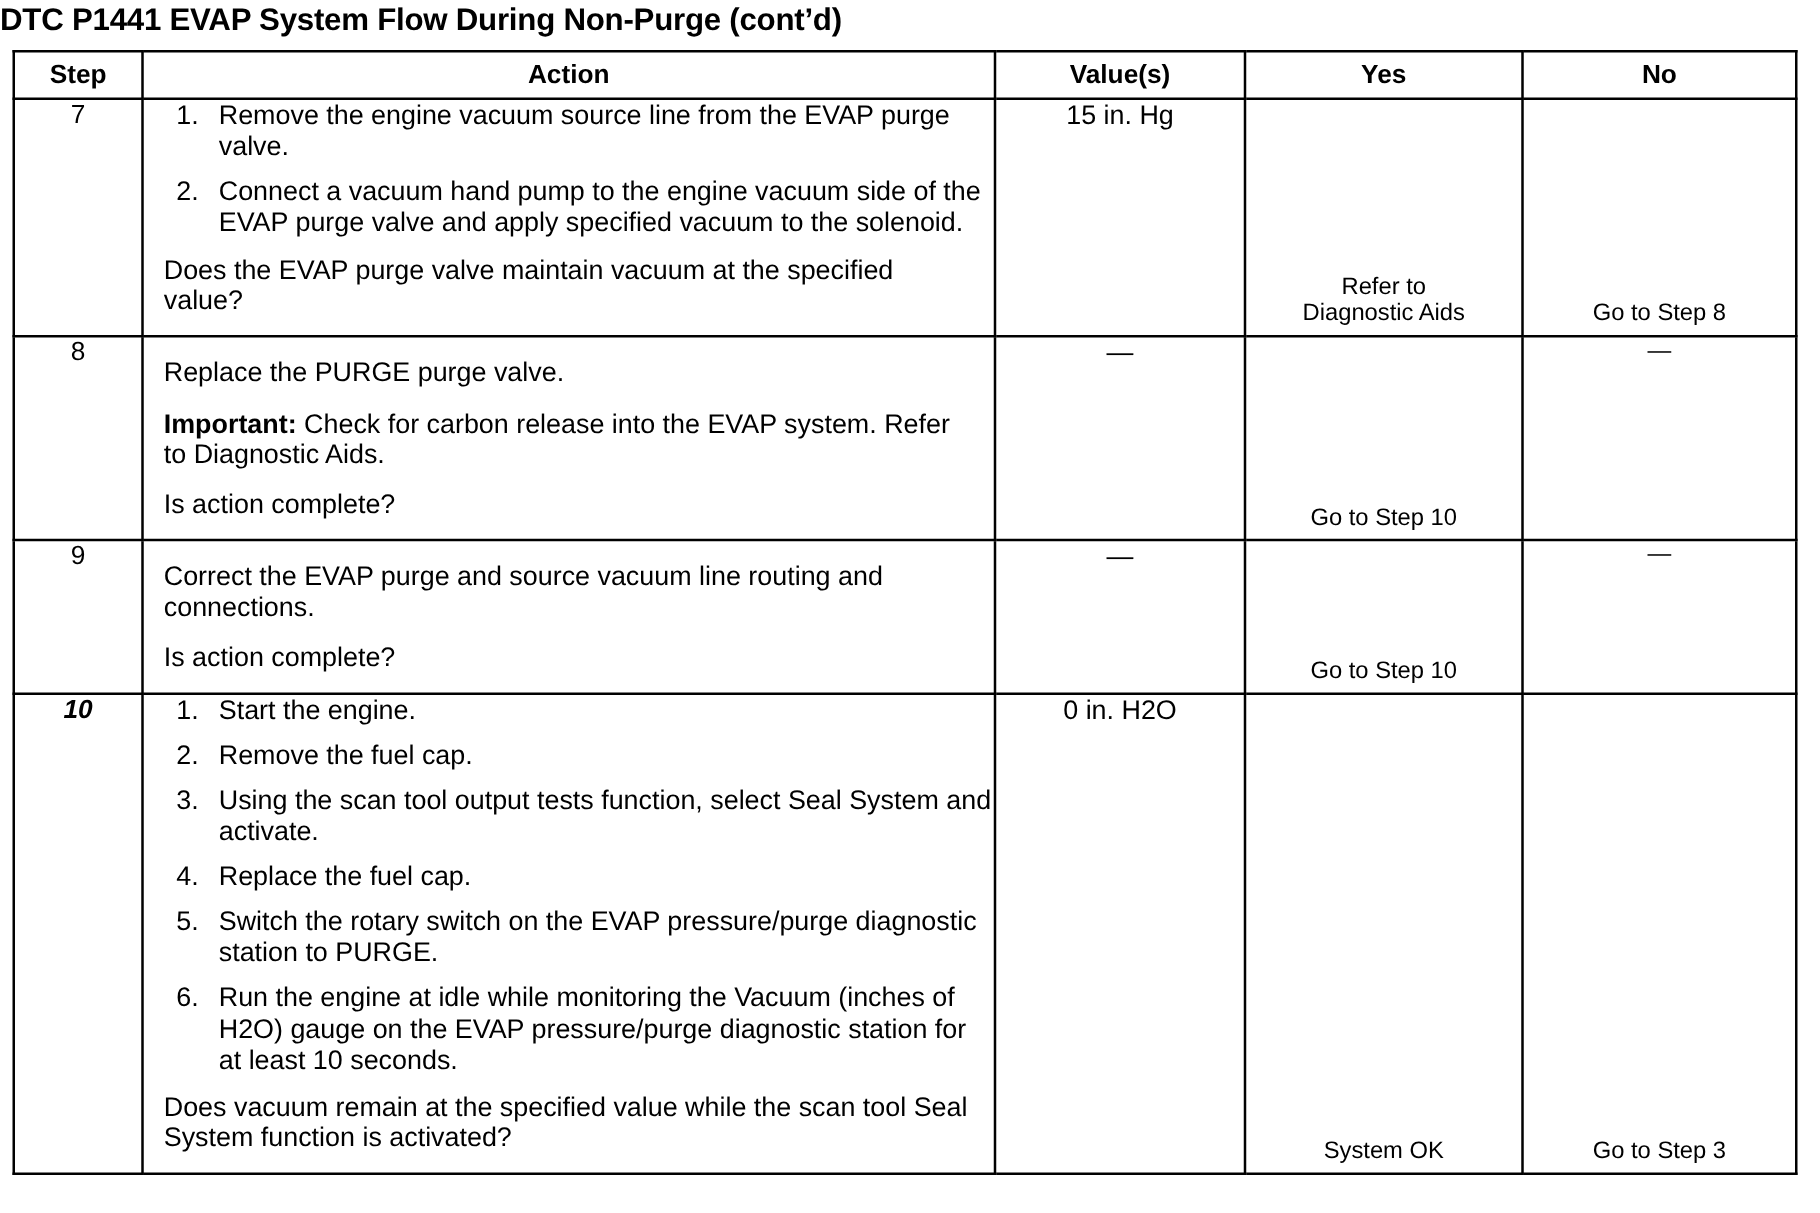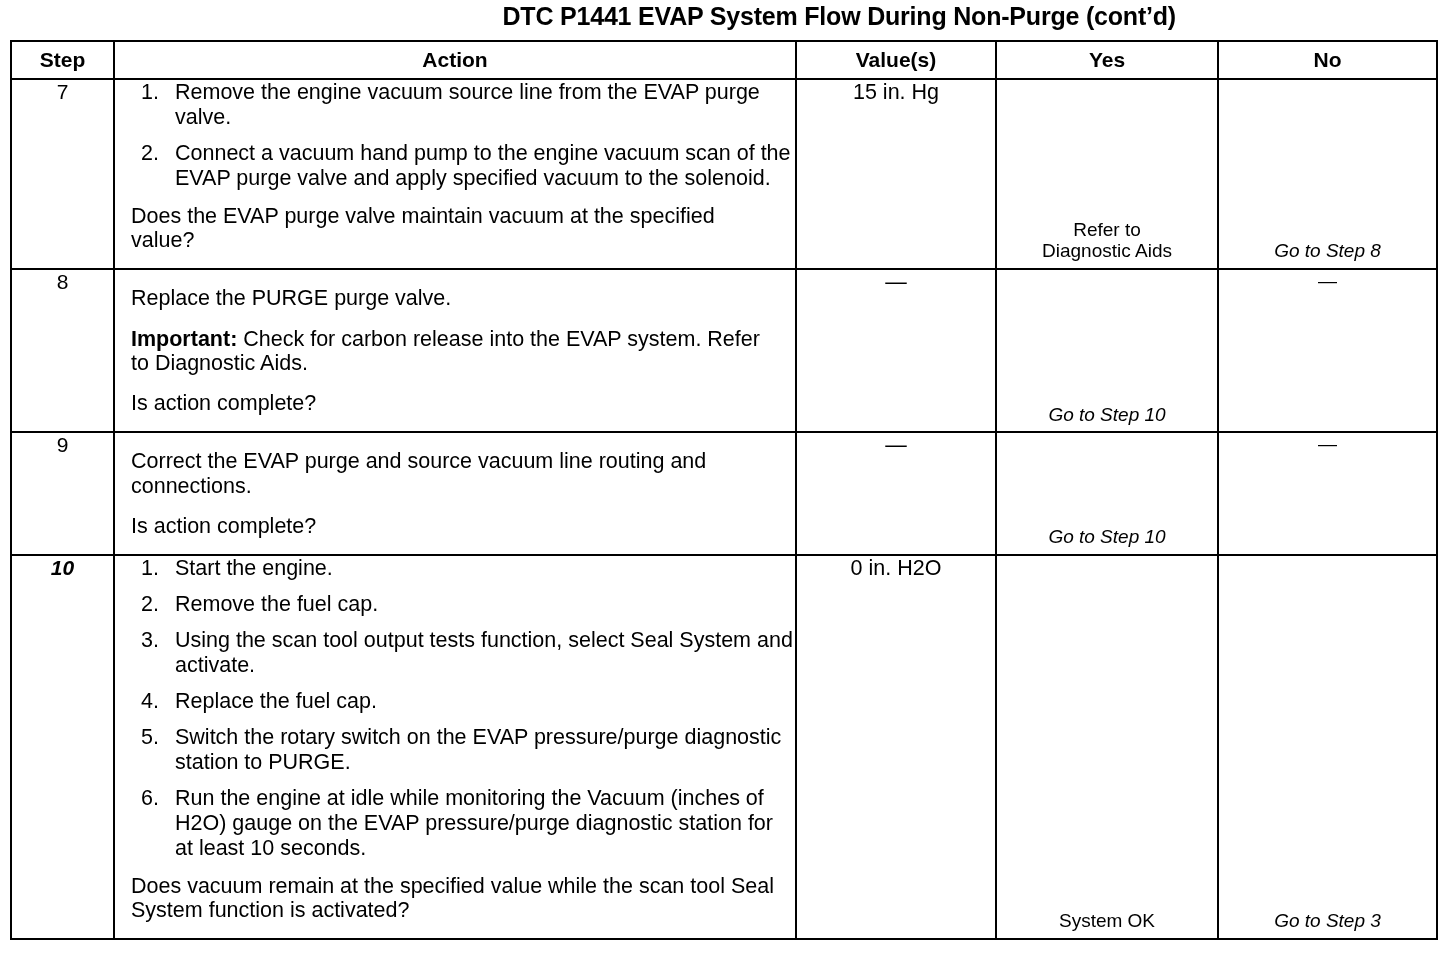--- a/index.html
+++ b/index.html
@@ -20,21 +20,21 @@
     position: relative;
     width: 1456px;
     height: 970px;
   }
 
   .page-title {
     position: absolute;
     left: 0;
     top: 2px;
     width: 1176px;
-    text-align: right;
+    text-align: left;
     font-size: 25px;
     font-weight: bold;
     letter-spacing: -0.2px;
     white-space: nowrap;
   }
 
   .flow-table {
     position: absolute;
     left: 10px;
     top: 40px;
@@ -126,21 +126,21 @@
   .pad-top-xl { padding-top: 140px; }
 
   .bottom-text {
     position: absolute;
     left: 0;
     right: 0;
     bottom: 6px;
     text-align: center;
     line-height: 1.15;
   }
-  .italic { font-style: italic; }
+  .italic { }
 </style>
 </head>
 <body>
 
 <div class="page">
 
   <div class="page-title">DTC P1441 EVAP System Flow During Non-Purge  (cont’d)</div>
 
   <table class="flow-table">
     <colgroup>
@@ -164,21 +164,21 @@
       <tr>
         <td class="cell-step">7</td>
         <td class="cell-action">
           <ul class="ol-steps">
             <li>
               <span class="num">1.</span>
               <span>Remove the engine vacuum source line from the EVAP purge valve.</span>
             </li>
             <li>
               <span class="num">2.</span>
-              <span>Connect a vacuum hand pump to the engine vacuum scan of the EVAP purge valve and apply specified vacuum to the solenoid.</span>
+              <span>Connect a vacuum hand pump to the engine vacuum side of the EVAP purge valve and apply specified vacuum to the solenoid.</span>
             </li>
           </ul>
           <p class="para gap-lg">Does the EVAP purge valve maintain vacuum at the specified value?</p>
         </td>
         <td class="cell-value pad-top-lg">15 in. Hg</td>
         <td class="cell-yes">
           <div class="bottom-text">
             <span>Refer to</span><br>
             <span>Diagnostic Aids</span>
           </div>

